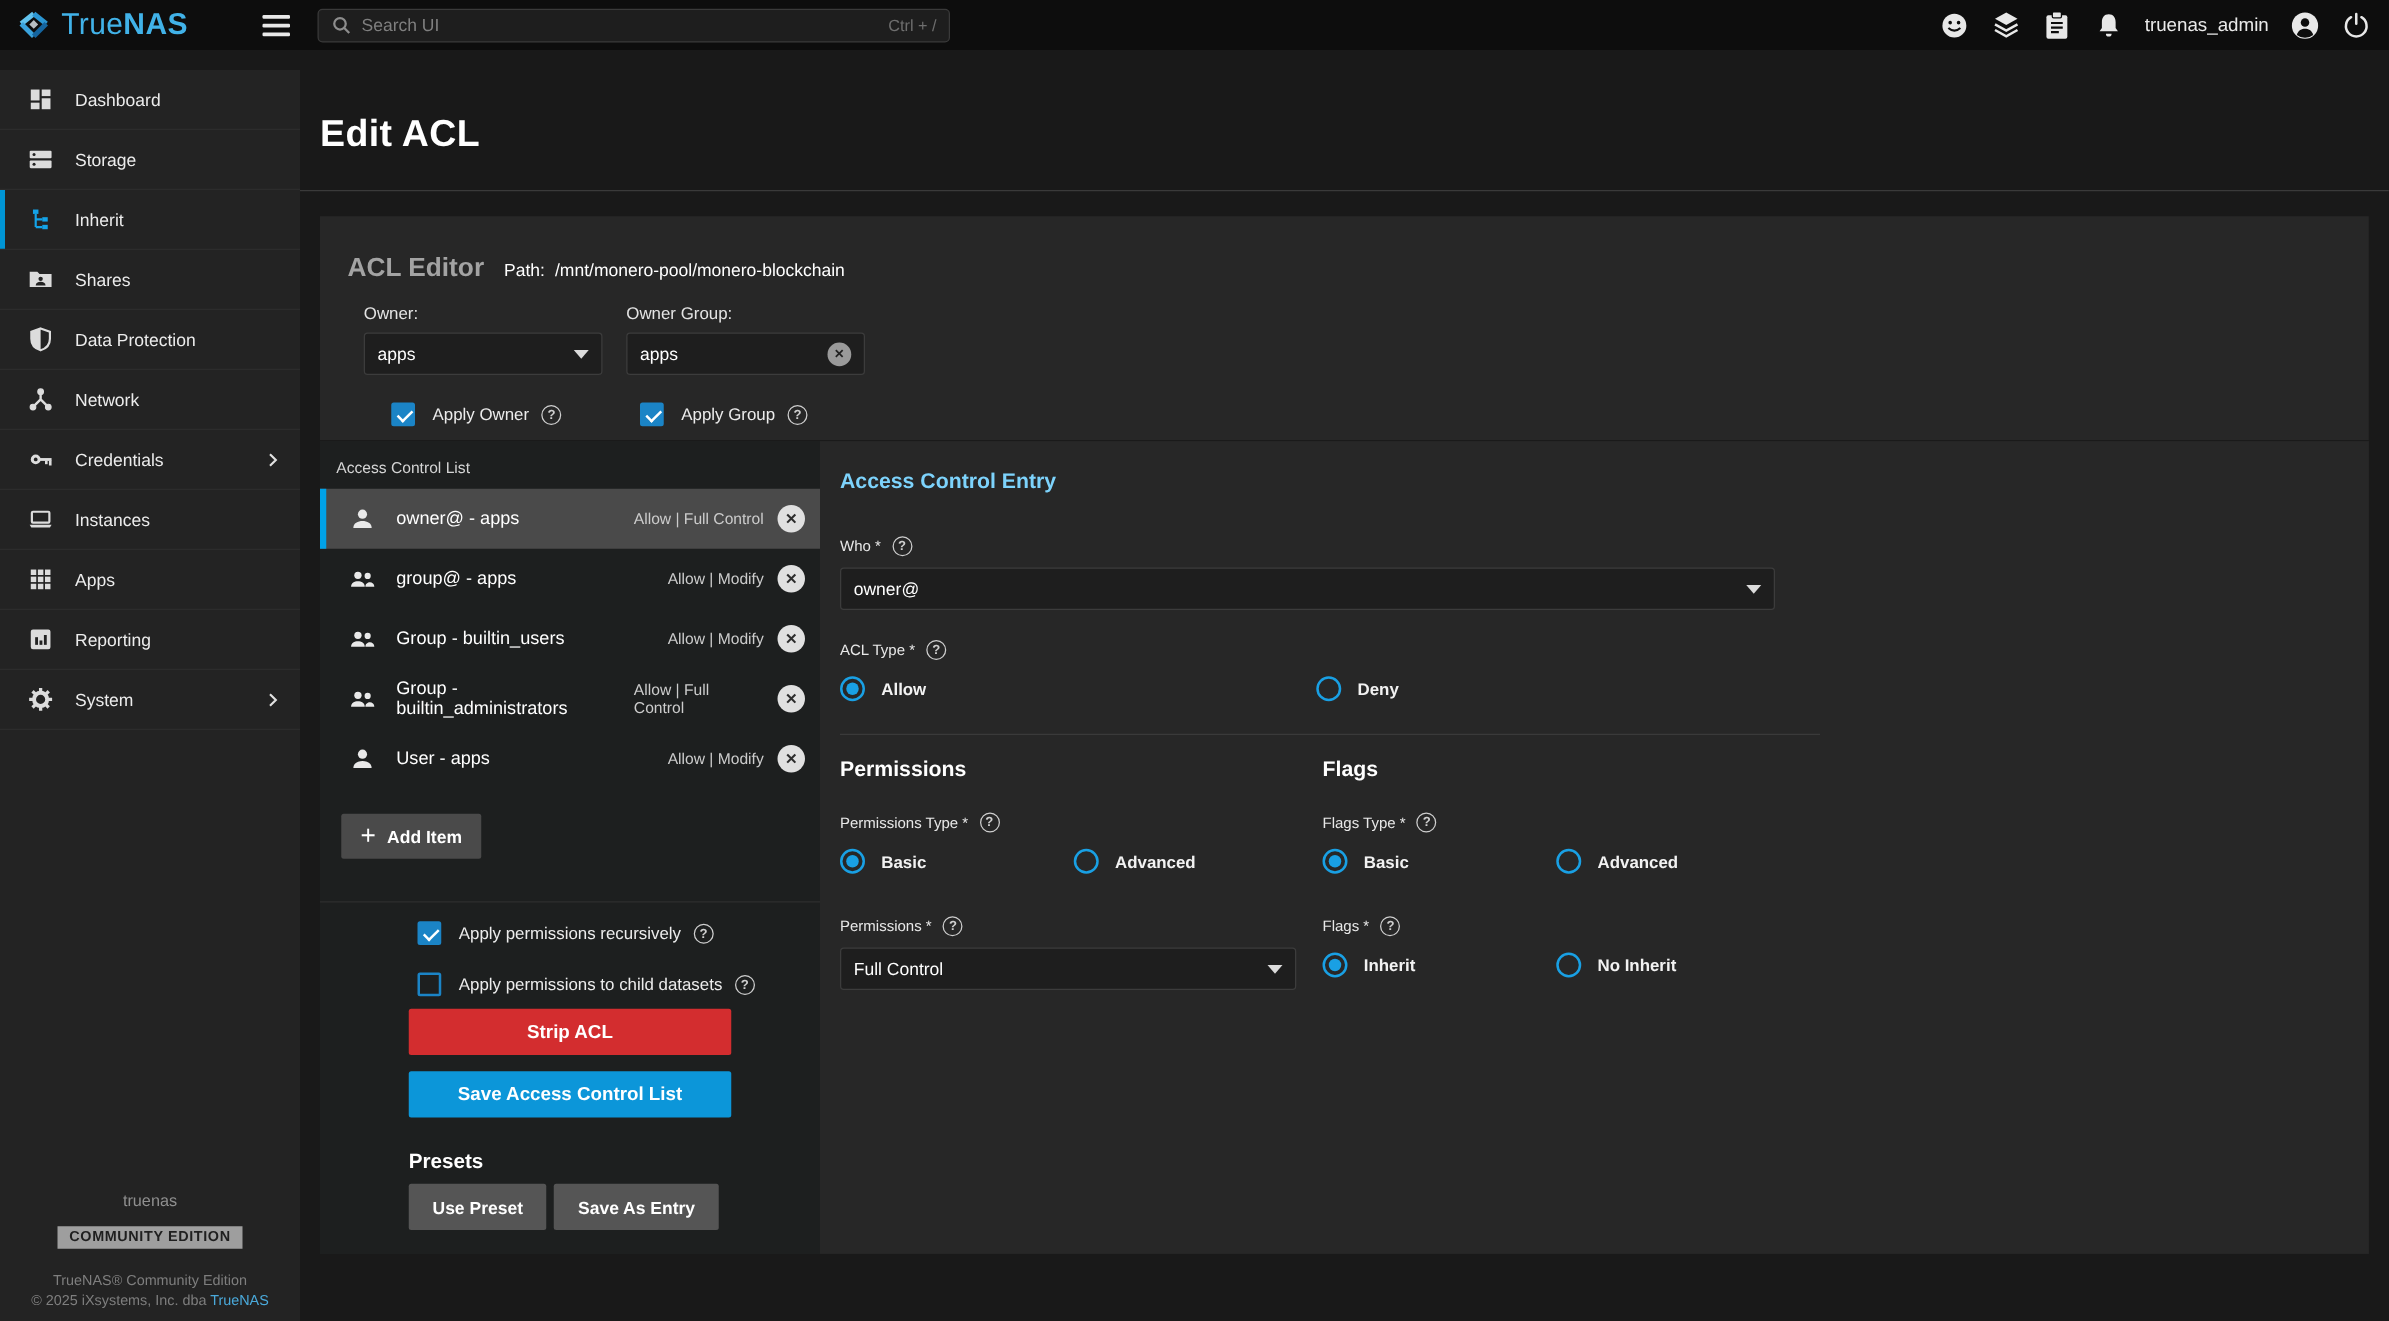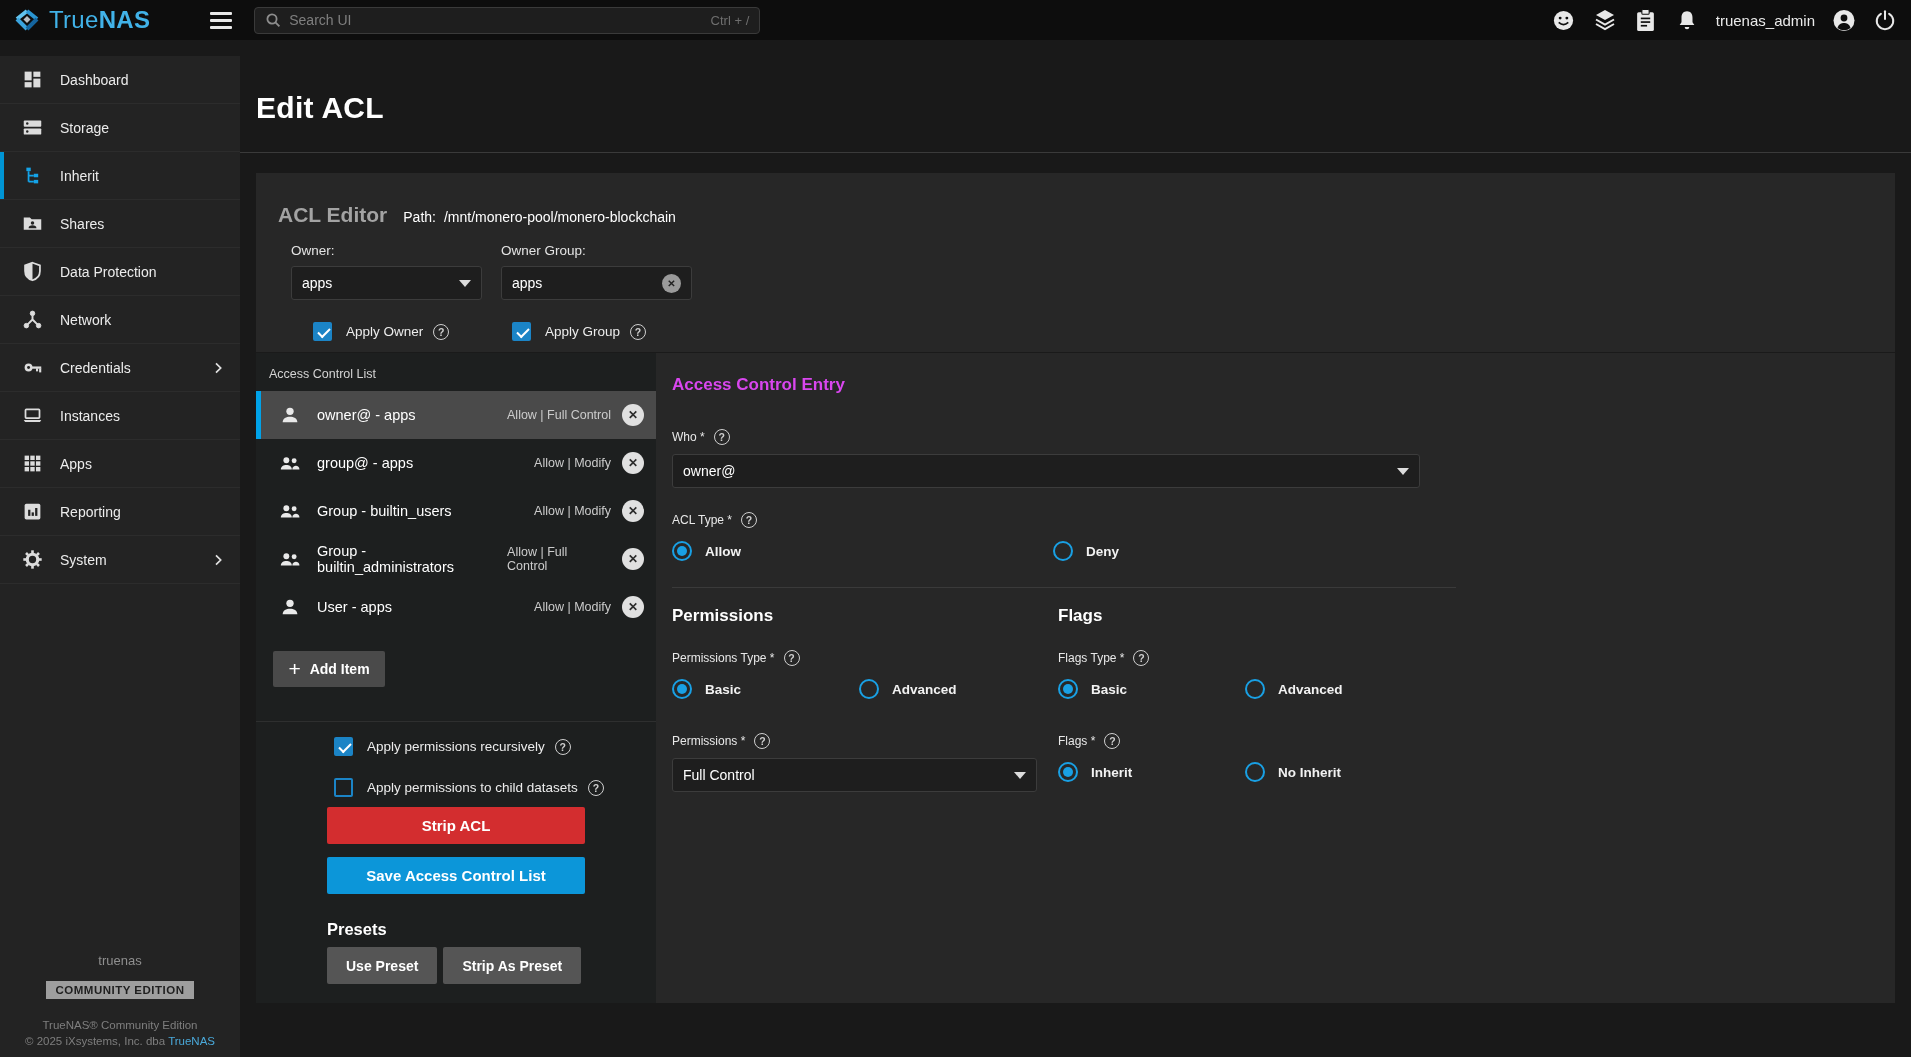--- a/index.html
+++ b/index.html
@@ -80,21 +80,21 @@
   .check-row.r2 { margin-top:22px; }
   .big-btn { display:block; margin:13px auto 0; width:258px; height:37px; border:none; border-radius:2px; color:#fff; font-family:inherit; font-size:15px; font-weight:bold; cursor:pointer; }
   .save-btn { background:#0c96d9; }
   .strip-btn { background:#d32d2f; margin-top:10px; }
   .presets-title { margin:26px 0 0 71px; font-size:16.5px; font-weight:bold; color:#fff; }
   .presets-row { margin:8px 0 0 71px; display:flex; gap:6px; }
   .preset-btn { height:37px; background:#555555; color:#fff; border:none; border-radius:2px; font-family:inherit; font-size:14px; font-weight:bold; padding:0 19px; cursor:pointer; }
 
   
   .right-panel { flex:1; background:#272727; padding:22px 18px 0 16px; }
-  .ace-title { font-size:17px; font-weight:bold; color:#d946ef; }
+  .ace-title { font-size:17px; font-weight:bold; color:#7dd3fc; }
   .small-label { display:flex; align-items:center; font-size:12px; color:#e8e8e8; }
   .small-label .help { margin-left:9px; }
   .who-block { margin-top:34px; }
   .who-select { margin-top:9px; width:748px; }
   .acltype-block { margin-top:24px; }
   .radio-row { display:flex; align-items:center; margin-top:13px; }
   .radio-opt { display:flex; align-items:center; }
   .radio { width:20px; height:20px; border:2.5px solid #19a0e4; border-radius:50%; position:relative; cursor:pointer; flex:none; }
   .radio.on::after { content:""; position:absolute; inset:3px; border-radius:50%; background:#19a0e4; }
   .radio-label { margin-left:13px; font-size:13.5px; font-weight:bold; color:#f2f2f2; }
@@ -472,21 +472,21 @@
           <span class="cb-label">Apply permissions to child datasets</span>
           <span class="help"></span>
         </div>
 
         <button class="big-btn strip-btn">Strip ACL</button>
         <button class="big-btn save-btn">Save Access Control List</button>
 
         <div class="presets-title">Presets</div>
         <div class="presets-row">
           <button class="preset-btn">Use Preset</button>
-          <button class="preset-btn">Strip As Preset</button>
+          <button class="preset-btn">Save As Entry</button>
         </div>
       </div>
 
       <div class="right-panel">
         <div class="ace-title">Access Control Entry</div>
 
         <div class="who-block">
           <div class="small-label">
             <span>Who *</span>
               <span class="help"></span>

